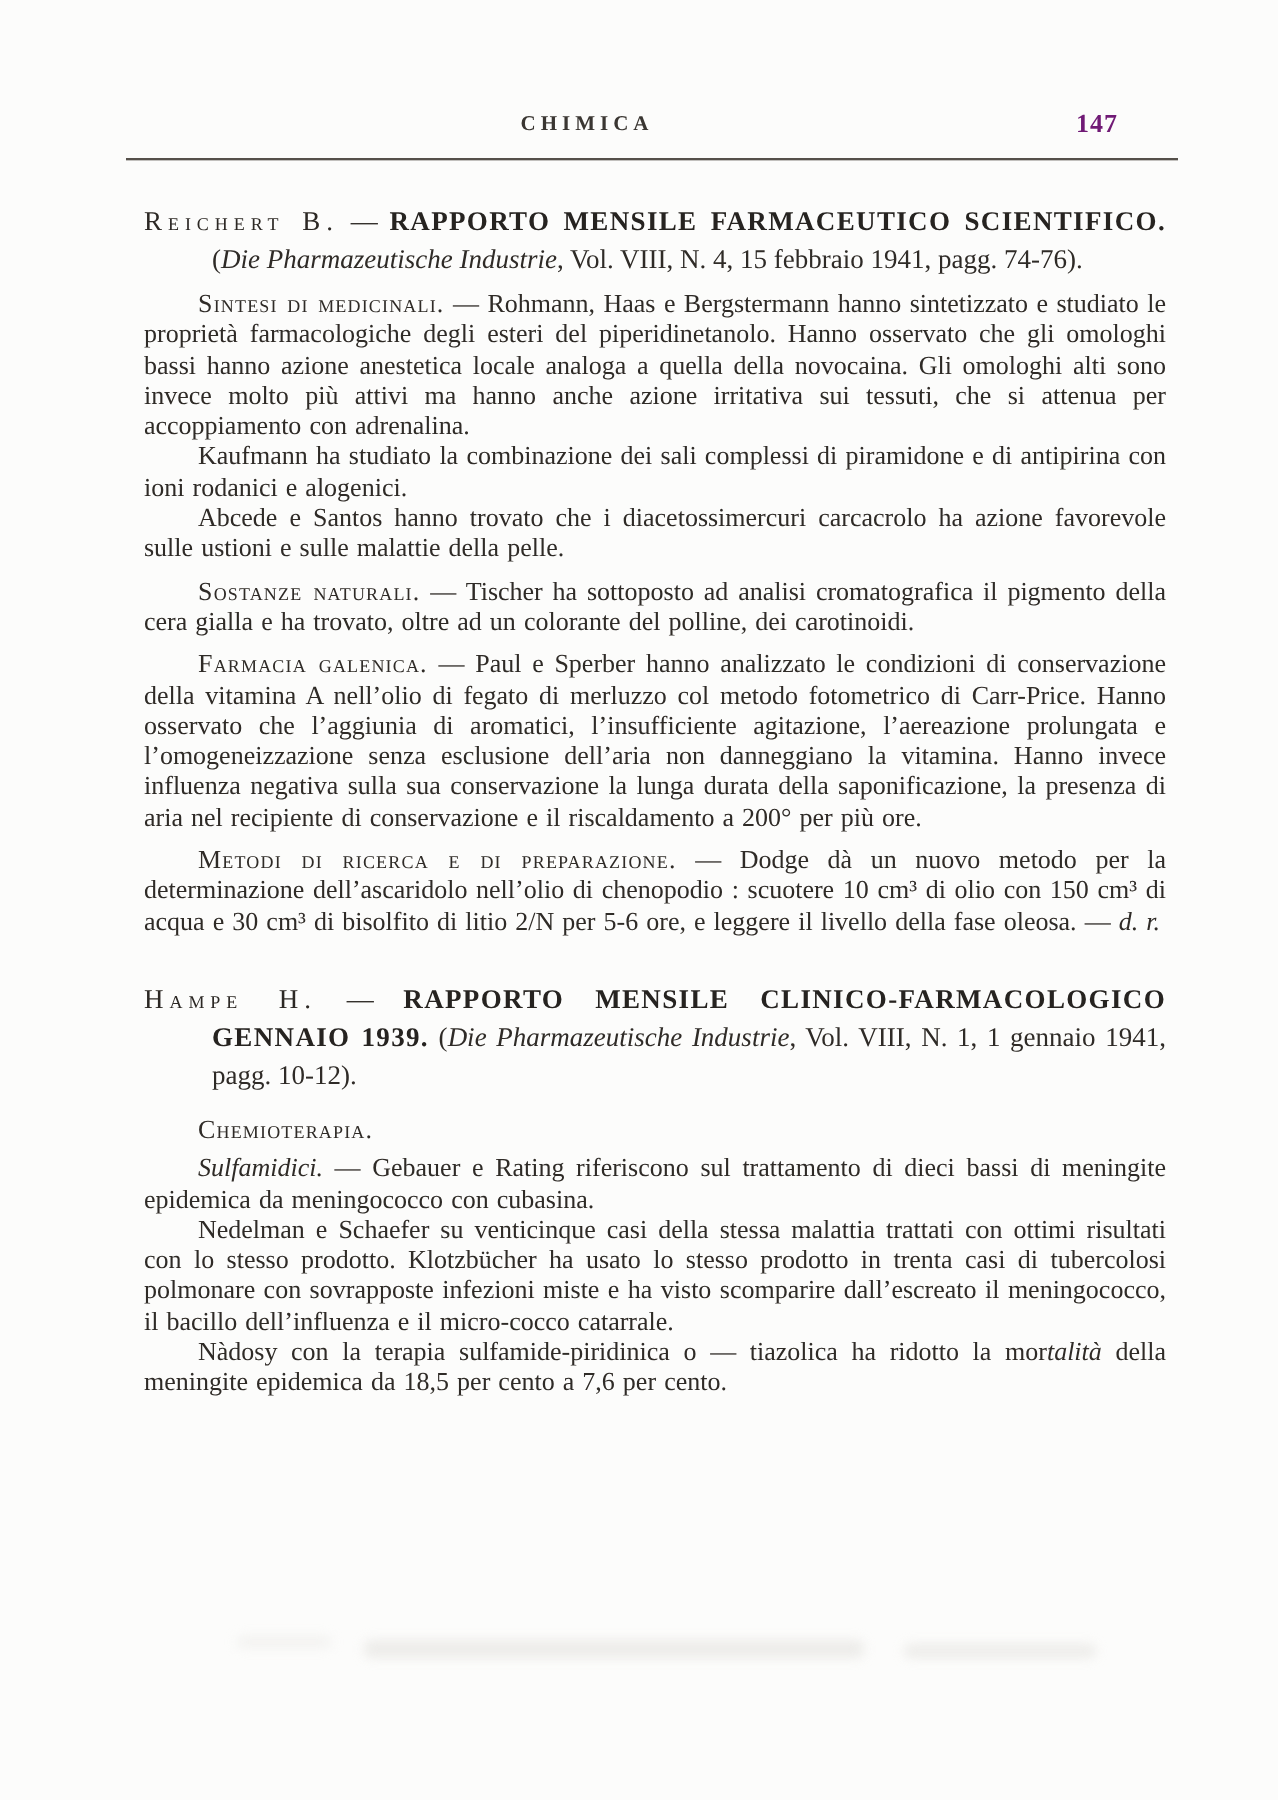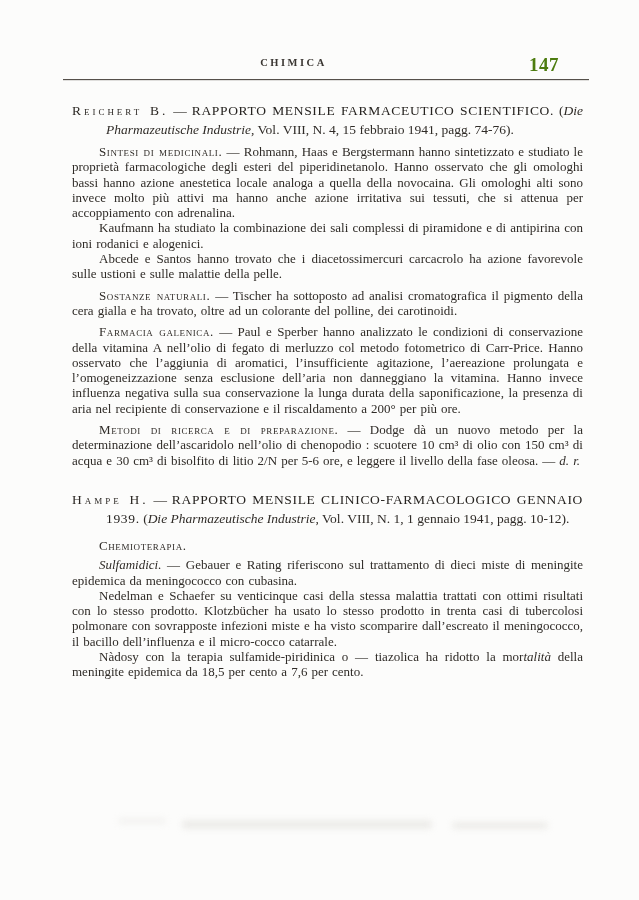--- a/index.html
+++ b/index.html
@@ -34,24 +34,24 @@
     font-size: 10.5px;
     letter-spacing: 2.5px;
     font-weight: 700;
     color: #3a3632;
     transform: translateX(-34px);
   }
   .page-number {
     position: absolute;
     right: 24px;
     top: -3px;
-    font-size: 19px;
+    font-size: 13px;
     font-weight: 700;
     letter-spacing: 0.5px;
-    color: #4d7c0f;
+    color: #701a75;
     font-family: Liberation Serif, serif;
   }
   .header-rule {
     height: 1px;
     background: #55504a;
     margin: 8px -6px 0 -9px;
     box-shadow: 0 0.5px 0 rgba(85,80,74,0.35);
   }
   
   .article-heading {
@@ -82,21 +82,21 @@
     text-indent: 27px;
   }
   
   .seg-plain { }
   .seg-author {
     font-variant: small-caps;
     letter-spacing: 0.22em;
     color: #2c2824;
   }
   .seg-bold {
-    font-weight: 400;
+    font-weight: 700;
     letter-spacing: 0.05em;
     color: #262320;
   }
   .seg-italic { font-style: italic; margin-top: 28px; }
   .seg-smallcaps {
     font-variant: small-caps;
     letter-spacing: 0.045em;
   }
   
   .bleed {
@@ -127,21 +127,21 @@
     <p class="body-para"><span class="seg-plain">Kaufmann ha studiato la combinazione dei sali complessi di piramidone e di antipirina con ioni rodanici e alogenici.</span></p>
     <p class="body-para"><span class="seg-plain">Abcede e Santos hanno trovato che i diacetossimercuri carcacrolo ha azione favorevole sulle ustioni e sulle malattie della pelle.</span></p>
     <p class="body-para lead-gap"><span class="seg-smallcaps">Sostanze naturali.</span><span class="seg-plain"> — Tischer ha sottoposto ad analisi cromatografica il pigmento della cera gialla e ha trovato, oltre ad un colorante del polline, dei carotinoidi.</span></p>
     <p class="body-para lead-gap"><span class="seg-smallcaps">Farmacia galenica.</span><span class="seg-plain"> — Paul e Sperber hanno analizzato le condizioni di conservazione della vitamina A nell’olio di fegato di merluzzo col metodo fotometrico di Carr-Price. Hanno osservato che l’aggiunia di aromatici, l’insufficiente agitazione, l’aereazione prolungata e l’omogeneizzazione senza esclusione dell’aria non danneggiano la vitamina. Hanno invece influenza negativa sulla sua conservazione la lunga durata della saponificazione, la presenza di aria nel recipiente di conservazione e il riscaldamento a 200° per più ore.</span></p>
     <p class="body-para lead-gap"><span class="seg-smallcaps">Metodi di ricerca e di preparazione.</span><span class="seg-plain"> — Dodge dà un nuovo metodo per la determinazione dell’ascaridolo nell’olio di chenopodio : scuotere 10 cm³ di olio con 150 cm³ di acqua e 30 cm³ di bisolfito di litio 2/N per 5-6 ore, e leggere il livello della fase oleosa. — </span><span class="seg-italic">d. r.</span></p>
   </article>
 
   <article class="article-hampe">
     <h2 class="article-heading"><span class="seg-author">Hampe H.</span><span class="seg-plain"> — </span><span class="seg-bold">RAPPORTO MENSILE CLINICO-FARMACOLOGICO GENNAIO 1939.</span><span class="seg-plain"> (</span><span class="seg-italic">Die Pharmazeutische Industrie</span><span class="seg-plain">, Vol. VIII, N. 1, 1 gennaio 1941, pagg. 10-12).</span></h2>
     <p class="subsection"><span class="seg-smallcaps">Chemioterapia.</span></p>
-    <p class="body-para"><span class="seg-italic">Sulfamidici.</span><span class="seg-plain"> — Gebauer e Rating riferiscono sul trattamento di dieci miste di meningite epidemica da meningococco con cubasina.</span></p>
+    <p class="body-para"><span class="seg-italic">Sulfamidici.</span><span class="seg-plain"> — Gebauer e Rating riferiscono sul trattamento di dieci bassi di meningite epidemica da meningococco con cubasina.</span></p>
     <p class="body-para"><span class="seg-plain">Nedelman e Schaefer su venticinque casi della stessa malattia trattati con ottimi risultati con lo stesso prodotto. Klotzbücher ha usato lo stesso prodotto in trenta casi di tubercolosi polmonare con sovrapposte infezioni miste e ha visto scomparire dall’escreato il meningococco, il bacillo dell’influenza e il micro-cocco catarrale.</span></p>
     <p class="body-para"><span class="seg-plain">Nàdosy con la terapia sulfamide-piridinica o — tiazolica ha ridotto la mor</span><span class="seg-italic">talità</span><span class="seg-plain"> della meningite epidemica da 18,5 per cento a 7,6 per cento.</span></p>
   </article>
 
   <div class="bleed bleed-1"></div>
   <div class="bleed bleed-2"></div>
   <div class="bleed bleed-3"></div>
 
 </div>
 

